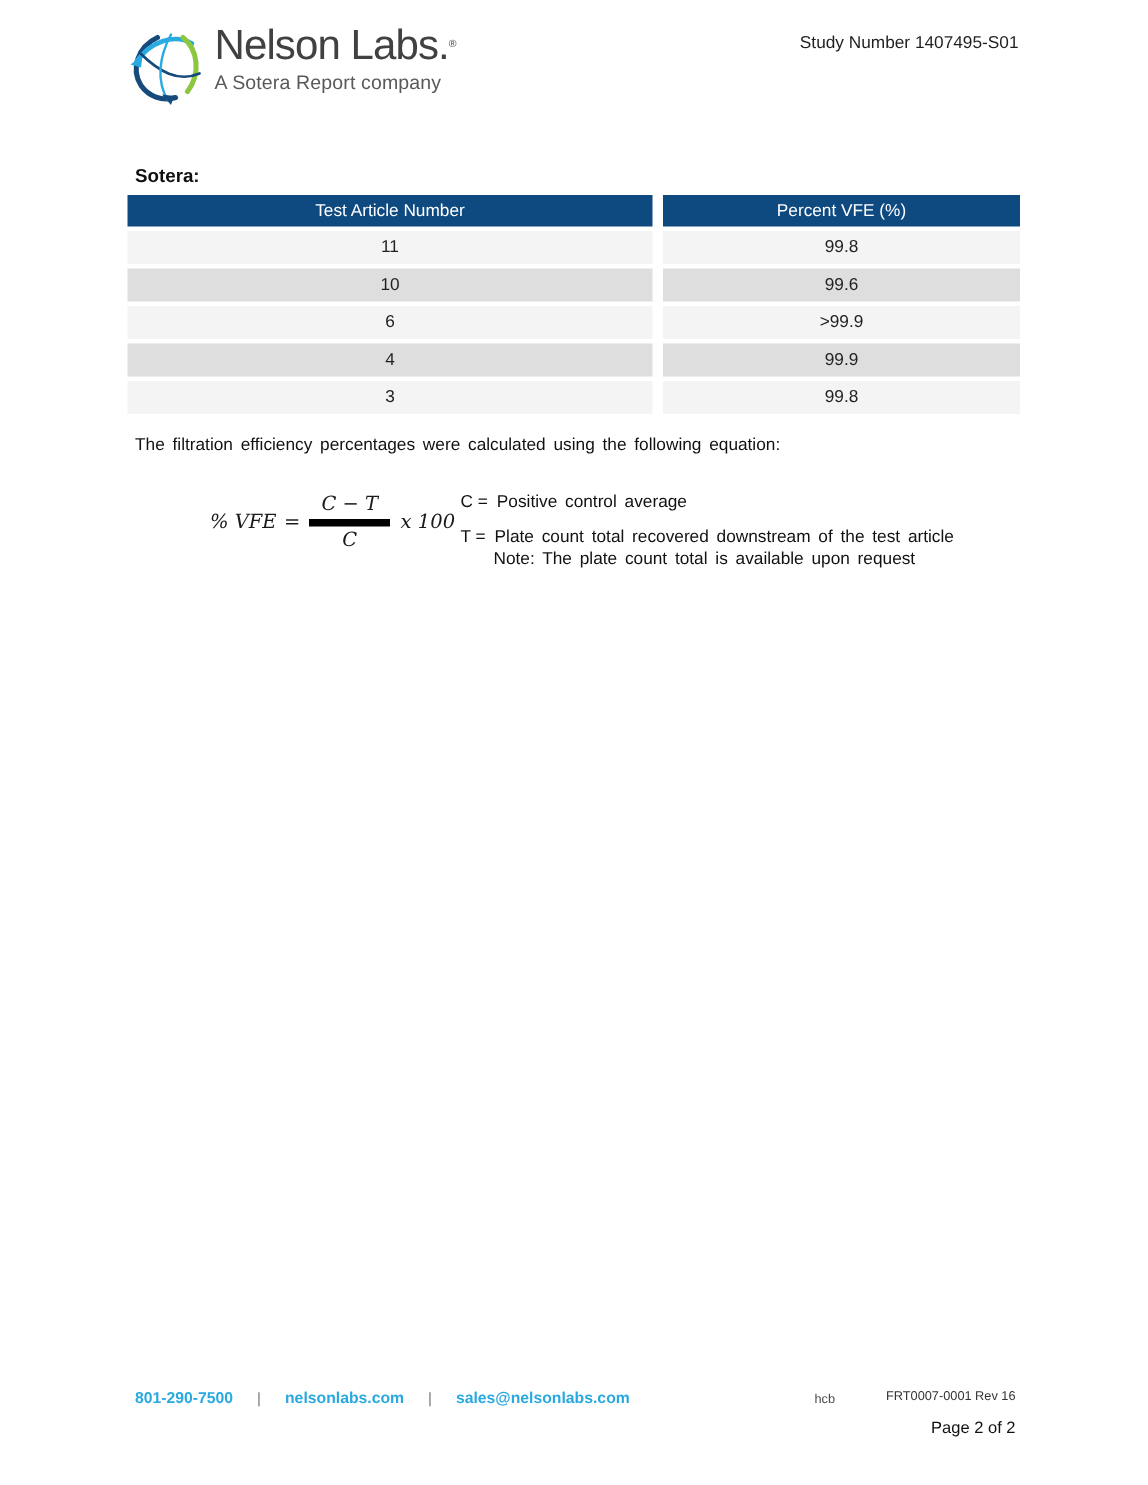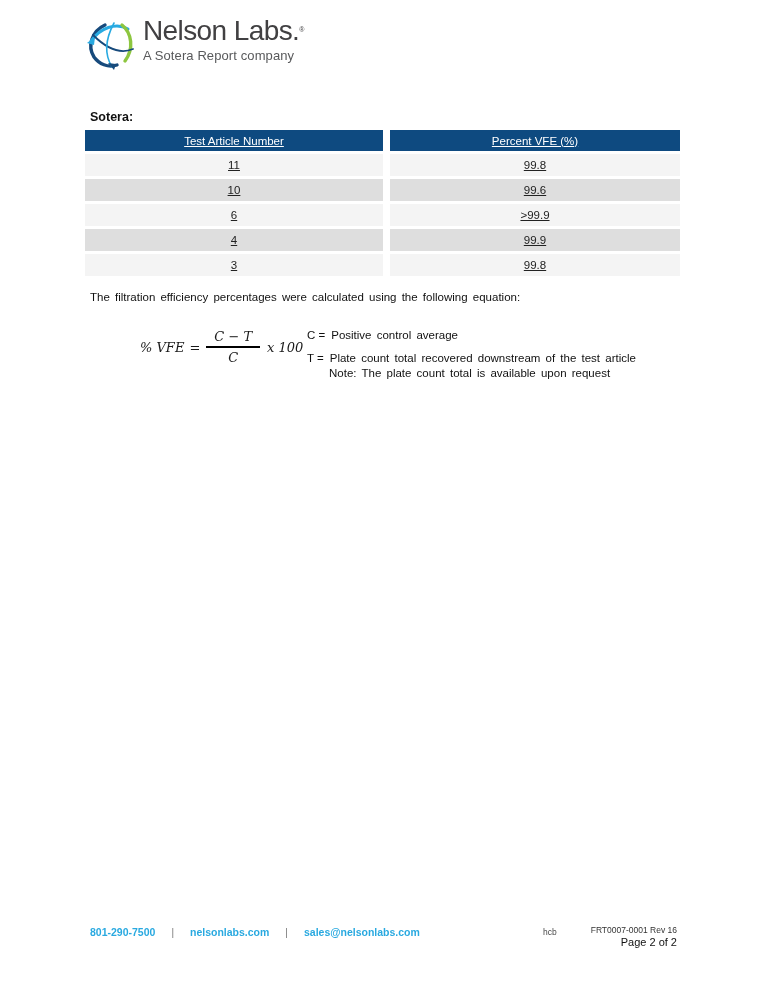--- a/index.html
+++ b/index.html
@@ -33,22 +33,22 @@
   .results-heading {
     position:absolute; left:90px; top:110px;
     font-size:12.5px; font-weight:bold; color:#111;
   }
   .vfe-table { position:absolute; left:85px; top:130px; width:595px; }
   .t-row { display:flex; gap:7px; margin-bottom:3px; }
   .t-cell {
     display:flex; align-items:center; justify-content:center;
     font-size:11.5px; color:#222;
   }
-  .c1 { width:298px;text-decoration:underline; }
-  .c2 { flex:1;text-decoration:underline; }
+  .c1 { width:350px; }
+  .c2 { flex:1; }
   .t-head .t-cell {
     background:var(--table-header-bg, #0e4a80);
     color:#ffffff; height:21px; font-size:11.5px;
   }
   .t-body .t-cell { height:22px; }
   .t-body .t-row.odd  .t-cell { background:var(--row-light, #f4f4f4); }
   .t-body .t-row.even .t-cell { background:var(--row-dark, #dedede); }
 
   
   .eq-intro {
@@ -57,21 +57,21 @@
   }
   .equation {
     position:absolute; left:140px; top:329px;
     display:flex; align-items:center;
     font-family:"DejaVu Serif", serif; font-style:italic;
     font-size:13px; color:#1a1a1a;
   }
   .eq-lhs { margin-right:5px; }
   .eq-equals { margin-right:6px; }
   .frac { display:inline-flex; flex-direction:column; align-items:center; margin-right:7px; }
-  .frac .num { padding:0 8px 2px; border-bottom:2px solid #000000; }
+  .frac .num { padding:0 8px 2px; border-bottom:5px solid #000000; }
   .frac .den { padding-top:2px; }
 
   .defs { position:absolute; left:307px; top:328px; font-size:11.5px; color:#111; }
   .def-line { display:flex; margin-bottom:9px; line-height:14px; }
   .def-sym { margin-right:6px; white-space:nowrap; }
   .def-text { word-spacing:2px; }
   .def-note { margin-left:22px; margin-top:1px; word-spacing:2px; line-height:14px; }
 
   
   .footer-links {
@@ -81,21 +81,21 @@
     color:var(--link-blue, #29a9e0);
   }
   .footer-links .pipe { color:#777; font-weight:normal; margin:0 16px; font-size:10px; }
   .footer-links a { color:inherit; text-decoration:none; }
   .footer-initials {
     position:absolute; left:543px; top:927px;
     font-size:8.5px; color:#4a4a4a;
   }
   .footer-right { position:absolute; right:88px; top:925px; text-align:right; }
   .footer-doc { font-size:8.5px; color:#333; }
-  .footer-page { font-size:11px; color:#111; margin-top:1px; }
+  .footer-page { font-size:11px; color:#111; margin-top:11px; }
 </style>
 </head>
 <body>
 
 <div class="page">
 
   <div class="logo">
     <svg class="logo-icon" viewBox="0 0 54 54" fill="none" xmlns="http://www.w3.org/2000/svg">
 
       <path d="M 21 7 C 8 13 3 28 10 39 C 15 46 24 50 33 47" stroke="#174a7c" stroke-width="3.4" stroke-linecap="round"></path>
@@ -109,20 +109,21 @@
       <path d="M 30 5 C 22 20 20 36 28 49" stroke="#29aae1" stroke-width="1.6" stroke-linecap="round"></path>
       <polygon points="30,52 24,45 32,46" fill="#174a7c"></polygon>
     </svg>
     <div class="logo-textcol">
       <div class="logo-name"><span>Nelson Labs.</span><span class="logo-reg">®</span></div>
       <div class="logo-tagline">A Sotera Report company</div>
     </div>
   </div>
 
   <div class="header-right">
+    <div>Study Number 1407495-S01</div>
   </div>
 
   <div class="results-heading">Sotera:</div>
 
   <div class="vfe-table">
     <div class="t-head">
       <div class="t-row">
         <div class="t-cell c1">Test Article Number</div>
         <div class="t-cell c2">Percent VFE (%)</div>
       </div>

